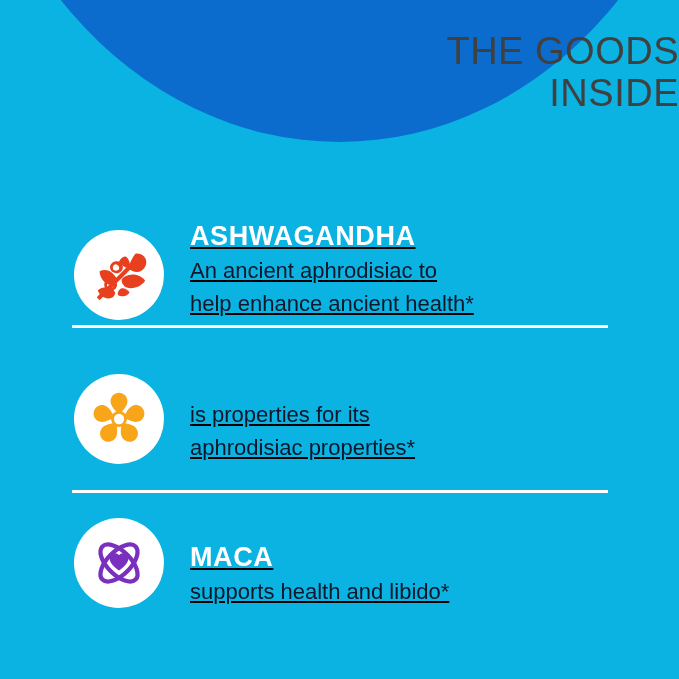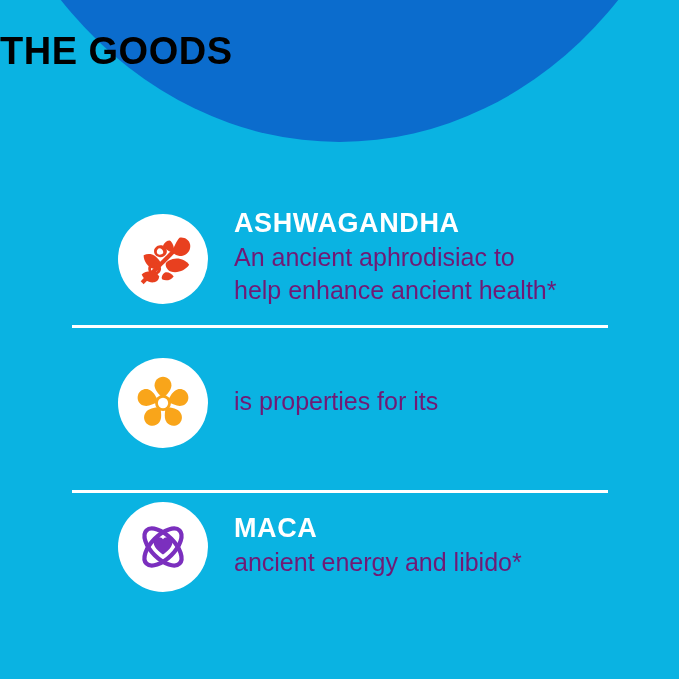--- a/index.html
+++ b/index.html
@@ -33,23 +33,23 @@
     border-radius: 0 0 50% 50% / 0 0 100% 100%;
     z-index: 1;
   }
 
   #header-title {
     position: absolute;
     left: 0;
     top: 30px;
     width: 679px;
     z-index: 3;
-    text-align: left;
-    color: #000000;
-    font-weight: bold;
+    text-align: right;
+    color: #404040;
+    font-weight: normal;
     font-size: 38px;
     line-height: 42px;
     letter-spacing: 0.5px;
   }
   #header-title .tline {
     display: block;
     white-space: nowrap;
   }
 
   
@@ -57,24 +57,25 @@
     position: absolute;
     left: 0;
     top: 176px;
     width: 679px;
     z-index: 2;
   }
 
   .row {
     position: relative;
     display: flex;
-    align-items: center;
+    align-items: flex-end;
     height: 144px;
-    padding-left: 118px;
+    padding-left: 74px;
     box-sizing: border-box;
+    text-decoration: underline;
   }
 
   .icon-badge {
     flex: 0 0 auto;
     width: 90px;
     height: 90px;
     border-radius: 50%;
     background: #ffffff;
     display: flex;
     align-items: center;
@@ -95,24 +96,24 @@
   .row-title {
     font-size: 27px;
     font-weight: bold;
     letter-spacing: 0.6px;
     line-height: 32px;
     margin: 0 0 2px 0;
     color: #ffffff;
   }
 
   .row-desc {
-    font-size: 25px;
+    font-size: 22px;
     font-weight: normal;
     line-height: 33px;
-    color: #701a75;
+    color: #0f172a;
     max-width: 430px;
   }
   .row-desc .dline {
     display: block;
     white-space: nowrap;
   }
 
   .divider {
     position: absolute;
     left: 72px;
@@ -126,20 +127,21 @@
 </style>
 </head>
 <body>
 
 <div id="page">
 
   <div id="header-arc"></div>
 
   <div id="header-title">
     <span class="tline">THE GOODS</span>
+    <span class="tline">INSIDE</span>
   </div>
 
   <div id="rows">
 
     <div class="row">
       <div class="icon-badge">
         <svg width="62" height="62" viewBox="0 0 64 64" aria-hidden="true">
           <g fill="#e8401f">
 
             <path d="M9 55 C16 48 26 38 34 30 C40 24 45 19 50 14 L53 17 C48 22 43 27 37 33 C29 41 19 51 12 58 Z"></path>
@@ -184,38 +186,39 @@
               <path d="M32 4 C27 4 23 8 23 13 C23 18 27 22 32 27 C37 22 41 18 41 13 C41 8 37 4 32 4 Z" transform="rotate(288 32 32)"></path>
             </g>
             <circle cx="32" cy="32" r="8.5" fill="#f9a51a"></circle>
             <circle cx="32" cy="32" r="5.5" fill="#ffffff"></circle>
           </g>
         </svg>
       </div>
       <div class="row-text">
         <div class="row-desc">
           <span class="dline">is properties for its</span>
+          <span class="dline">aphrodisiac properties*</span>
         </div>
       </div>
     </div>
 
     <div class="row">
       <div class="icon-badge">
         <svg width="60" height="60" viewBox="0 0 64 64" aria-hidden="true">
           <g fill="none" stroke="#7b2fbe" stroke-width="4.6" stroke-linecap="round">
             <ellipse cx="32" cy="32" rx="25" ry="12.5" transform="rotate(45 32 32)"></ellipse>
             <ellipse cx="32" cy="32" rx="25" ry="12.5" transform="rotate(-45 32 32)"></ellipse>
           </g>
           <path d="M32 40 C32 40 22 33.5 22 27.5 C22 24 24.7 21.6 27.8 21.6 C29.8 21.6 31.2 22.6 32 23.8 C32.8 22.6 34.2 21.6 36.2 21.6 C39.3 21.6 42 24 42 27.5 C42 33.5 32 40 32 40 Z" fill="#7b2fbe"></path>
         </svg>
       </div>
       <div class="row-text">
         <div class="row-title">MACA</div>
         <div class="row-desc">
-          <span class="dline">ancient energy and libido*</span>
+          <span class="dline">supports health and libido*</span>
         </div>
       </div>
     </div>
 
   </div>
 
   <div class="divider" id="divider-1"></div>
   <div class="divider" id="divider-2"></div>
 
 </div>

